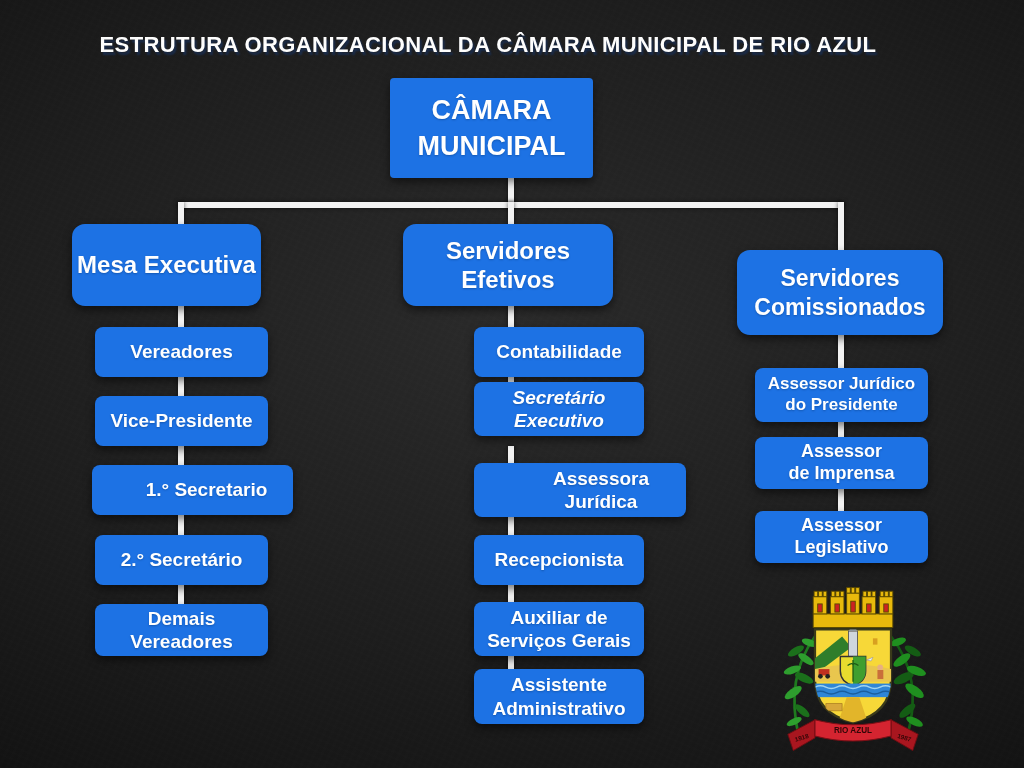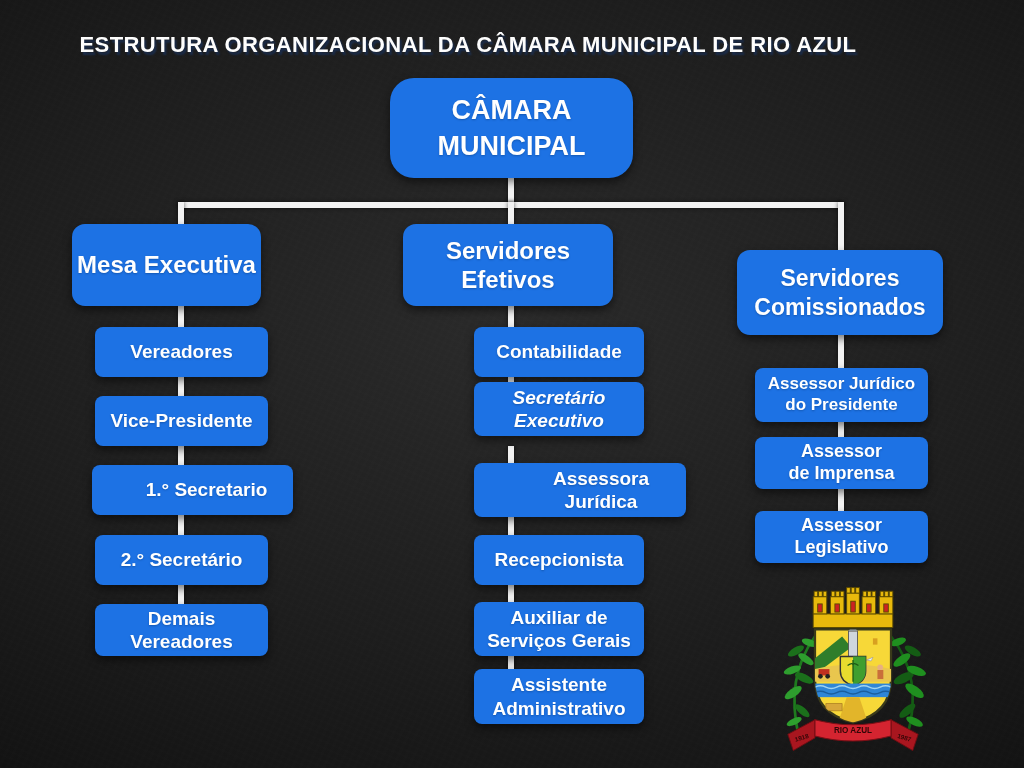--- a/index.html
+++ b/index.html
@@ -12,31 +12,32 @@
   .canvas::after{ 
     content:"";position:absolute;inset:0;pointer-events:none;opacity:.35;
     background:
       repeating-linear-gradient(115deg, rgba(255,255,255,0.012) 0 3px, rgba(0,0,0,0.02) 3px 7px),
       repeating-linear-gradient(23deg, rgba(255,255,255,0.01) 0 2px, rgba(0,0,0,0.015) 2px 6px);
   }
   .title{
     position:absolute;left:0;top:32px;width:936px;text-align:center;
     color:#fff;font-size:22px;font-weight:800;letter-spacing:.4px;
     text-shadow:2px 3px 2px rgba(25,45,80,.9);
+    padding-left:20px;
   }
   .node{
     position:absolute;background:#1d72e4;color:#fff;font-weight:700;
     display:flex;align-items:center;justify-content:center;text-align:center;
     white-space:pre-line;line-height:1.22;z-index:2;
     box-shadow:0 4px 9px rgba(0,0,0,.5);
     text-shadow:0 1px 2px rgba(0,40,90,.35);
   }
   .conn{position:absolute;background:#f2f2f2;z-index:1;box-shadow:0 0 4px rgba(0,0,0,.6);}
   
-  .n-root{left:390px;top:78px;width:243px;height:100px;border-radius:24px;font-size:27px;line-height:1.35;}
+  .n-root{left:390px;top:78px;width:203px;height:100px;border-radius:4px;font-size:27px;line-height:1.35;}
   
   .c0h{left:72px;top:224px;width:189px;height:82px;border-radius:13px;font-size:24px;}
   .c1h{left:403px;top:224px;width:210px;height:82px;border-radius:13px;font-size:24px;}
   .c2h{left:737px;top:250px;width:206px;height:85px;border-radius:13px;font-size:23px;}
   
   .c0 .item{left:95px;width:173px;height:50px;border-radius:8px;font-size:19px;}
   .c0i0{top:327px;} .c0i1{top:396px;} .c0i2{top:465px;left:92px !important;padding-left:28px;} .c0i3{top:535px;} .c0i4{top:604px;height:52px !important;}
   
   .c1 .item{left:426px;width:170px;height:50px;border-radius:8px;font-size:19px;margin-left:48px;}
   .c1i0{top:327px;} .c1i1{top:382px;height:54px !important;font-style:italic;} .c1i2{top:463px;height:54px !important;padding-left:42px;}

